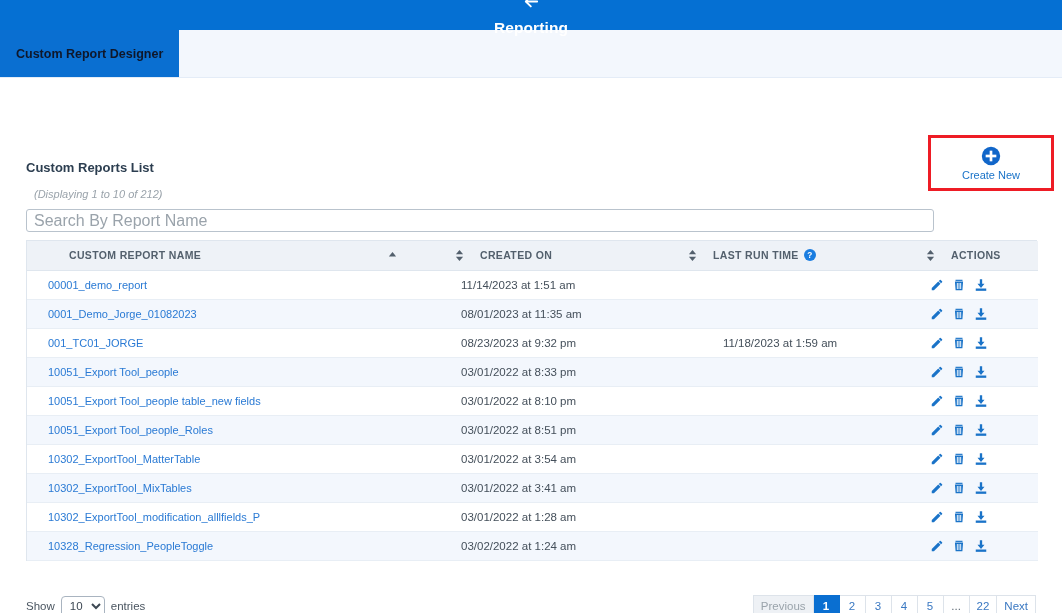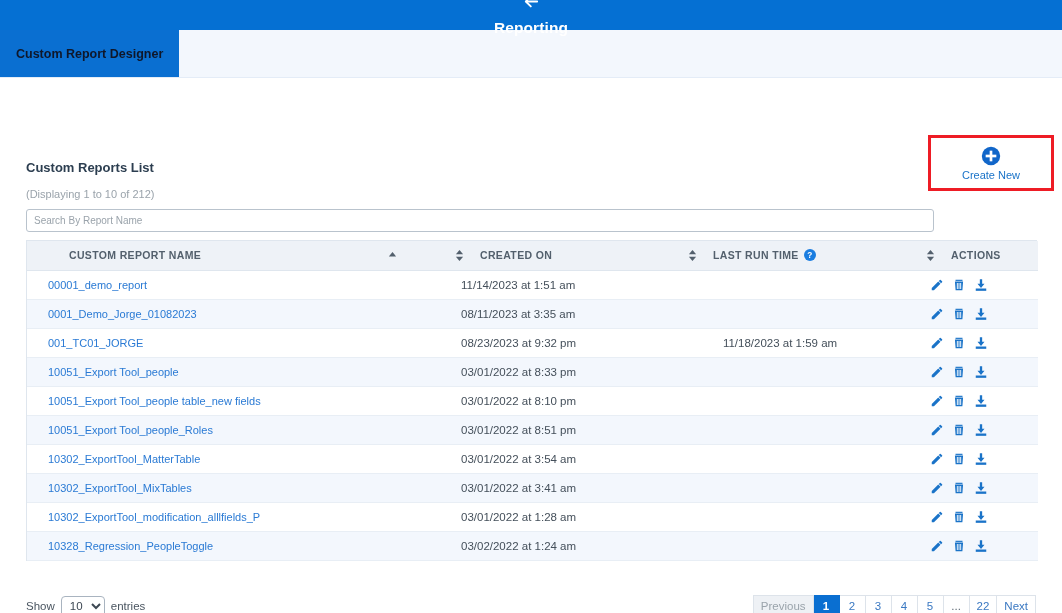--- a/index.html
+++ b/index.html
@@ -68,32 +68,32 @@
     font-size: 11px;
     color: #1a73c8;
   }
 
   
   .list-title {
     position: absolute; left: 26px; top: 82px;
     font-size: 13px; font-weight: bold; color: #2c3e50;
   }
   .list-count {
-    position: absolute; left: 26px; top: 110px;
-    font-size: 11px; color: #9aa3ab;
+    position: absolute; left: 34px; top: 110px;
+    font-size: 11px; color: #9aa3ab; font-style: italic;
   }
 
   
   .search-input {
     position: absolute; left: 26px; top: 131px;
     width: 908px; height: 23px;
     border: 1px solid #b9c3cd;
     border-radius: 3px;
     padding: 0 7px;
-    font-size: 10px;
+    font-size: 16px;
     color: #4a5560;
     font-family: "Liberation Sans", sans-serif;
     background: #ffffff;
     outline: none;
   }
   .search-input::placeholder { color: #9aa3ab; }
 
   
   .table-wrap {
     position: absolute; left: 26px; top: 162px;
@@ -304,21 +304,21 @@
                   <svg class="act-icon" viewBox="0 0 24 24" fill="#1a73c8">
                     <path d="M10 2h4v8h4l-6 7-6-7h4V2z"></path>
                     <path d="M3 18h18v4H3z"></path>
                   </svg>
                 </span>
               </div>
             </td>
           </tr>
           <tr>
             <td><a class="report-link">0001_Demo_Jorge_01082023</a></td>
-            <td>08/11/2023 at 3:35 am</td>
+            <td>08/01/2023 at 11:35 am</td>
             <td class="lastrun-cell"></td>
             <td class="actions-cell">
               <div class="actions-inner">
                 <span>
                   <svg class="act-icon" viewBox="0 0 24 24" fill="#1a73c8">
                     <path d="M3 17.2V21h3.8L18 9.8 14.2 6 3 17.2z"></path>
                     <path d="M20.7 7.1a1.1 1.1 0 0 0 0-1.5l-2.3-2.3a1.1 1.1 0 0 0-1.5 0l-1.8 1.8L18.9 8.9l1.8-1.8z"></path>
                   </svg>
                 </span>
                 <span>

